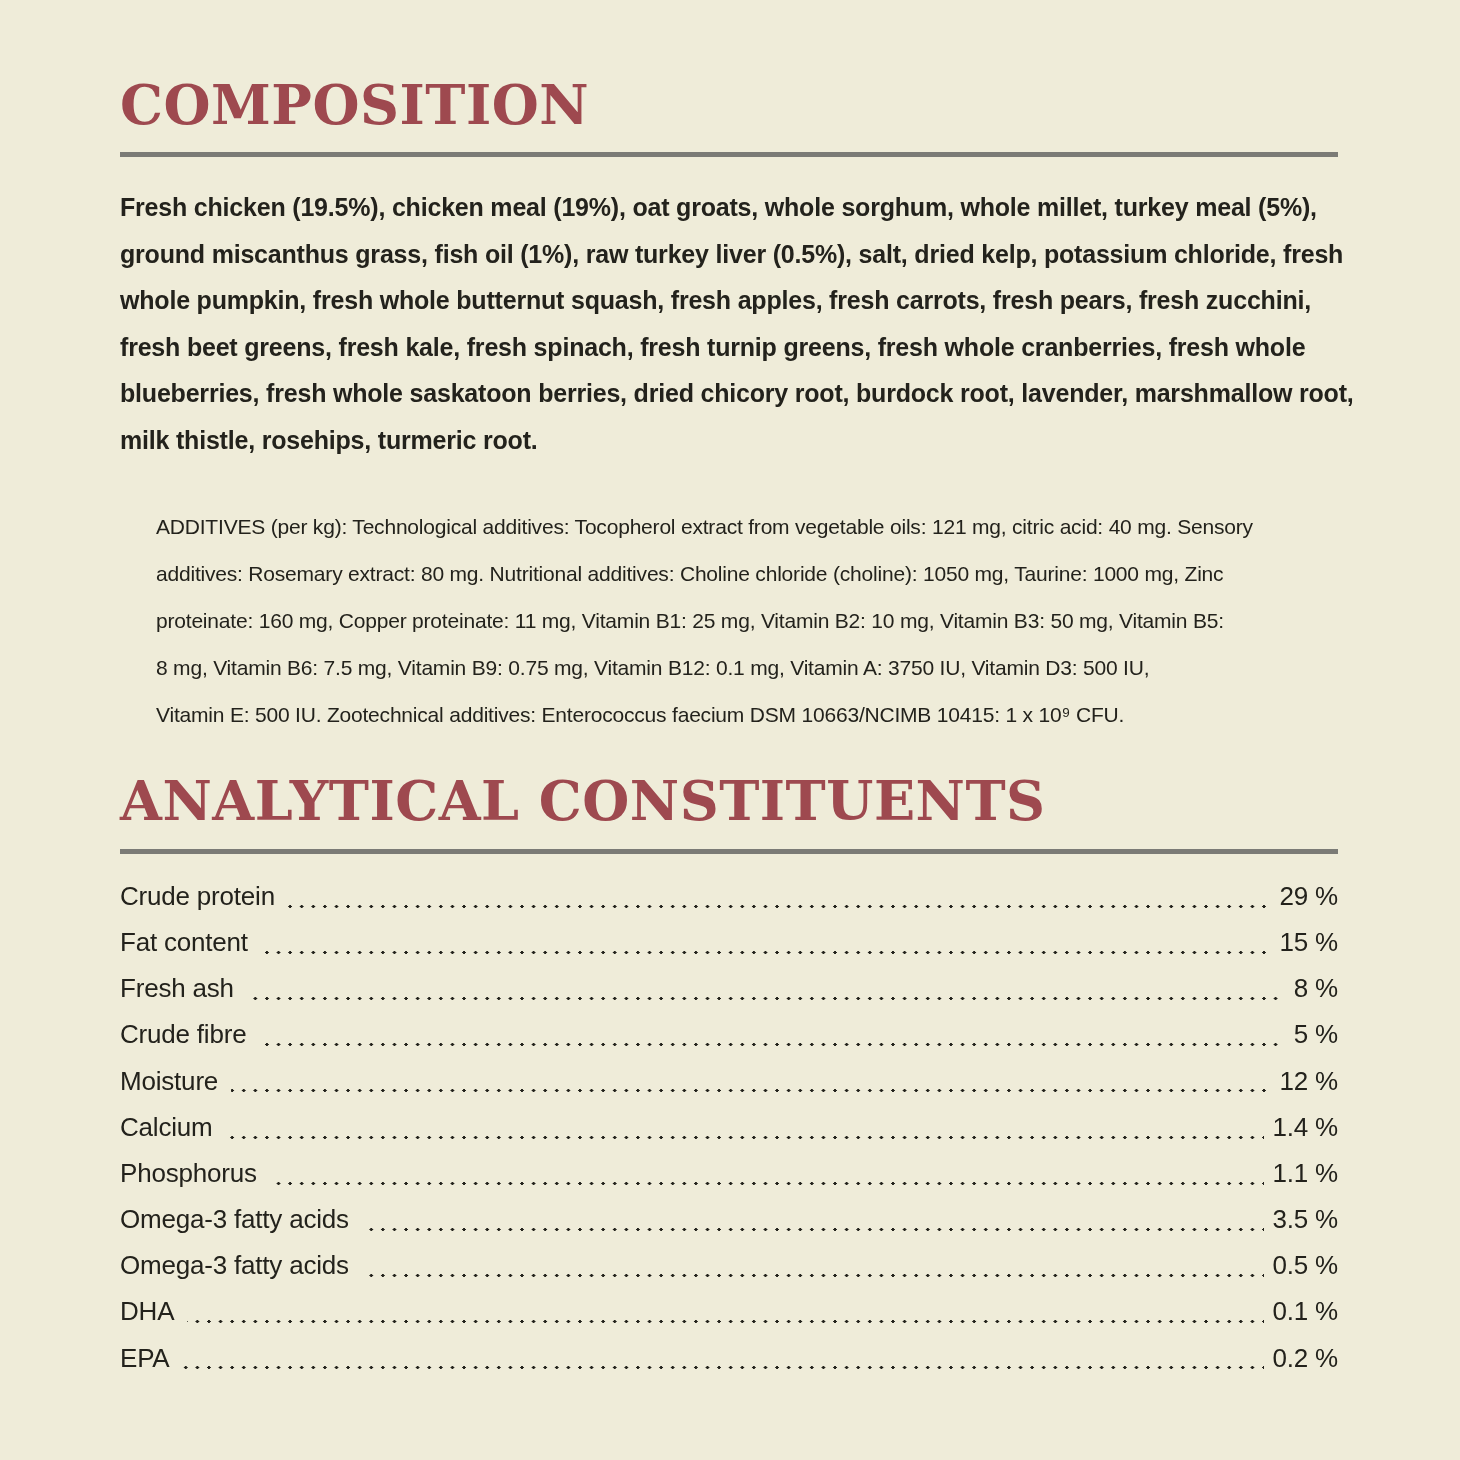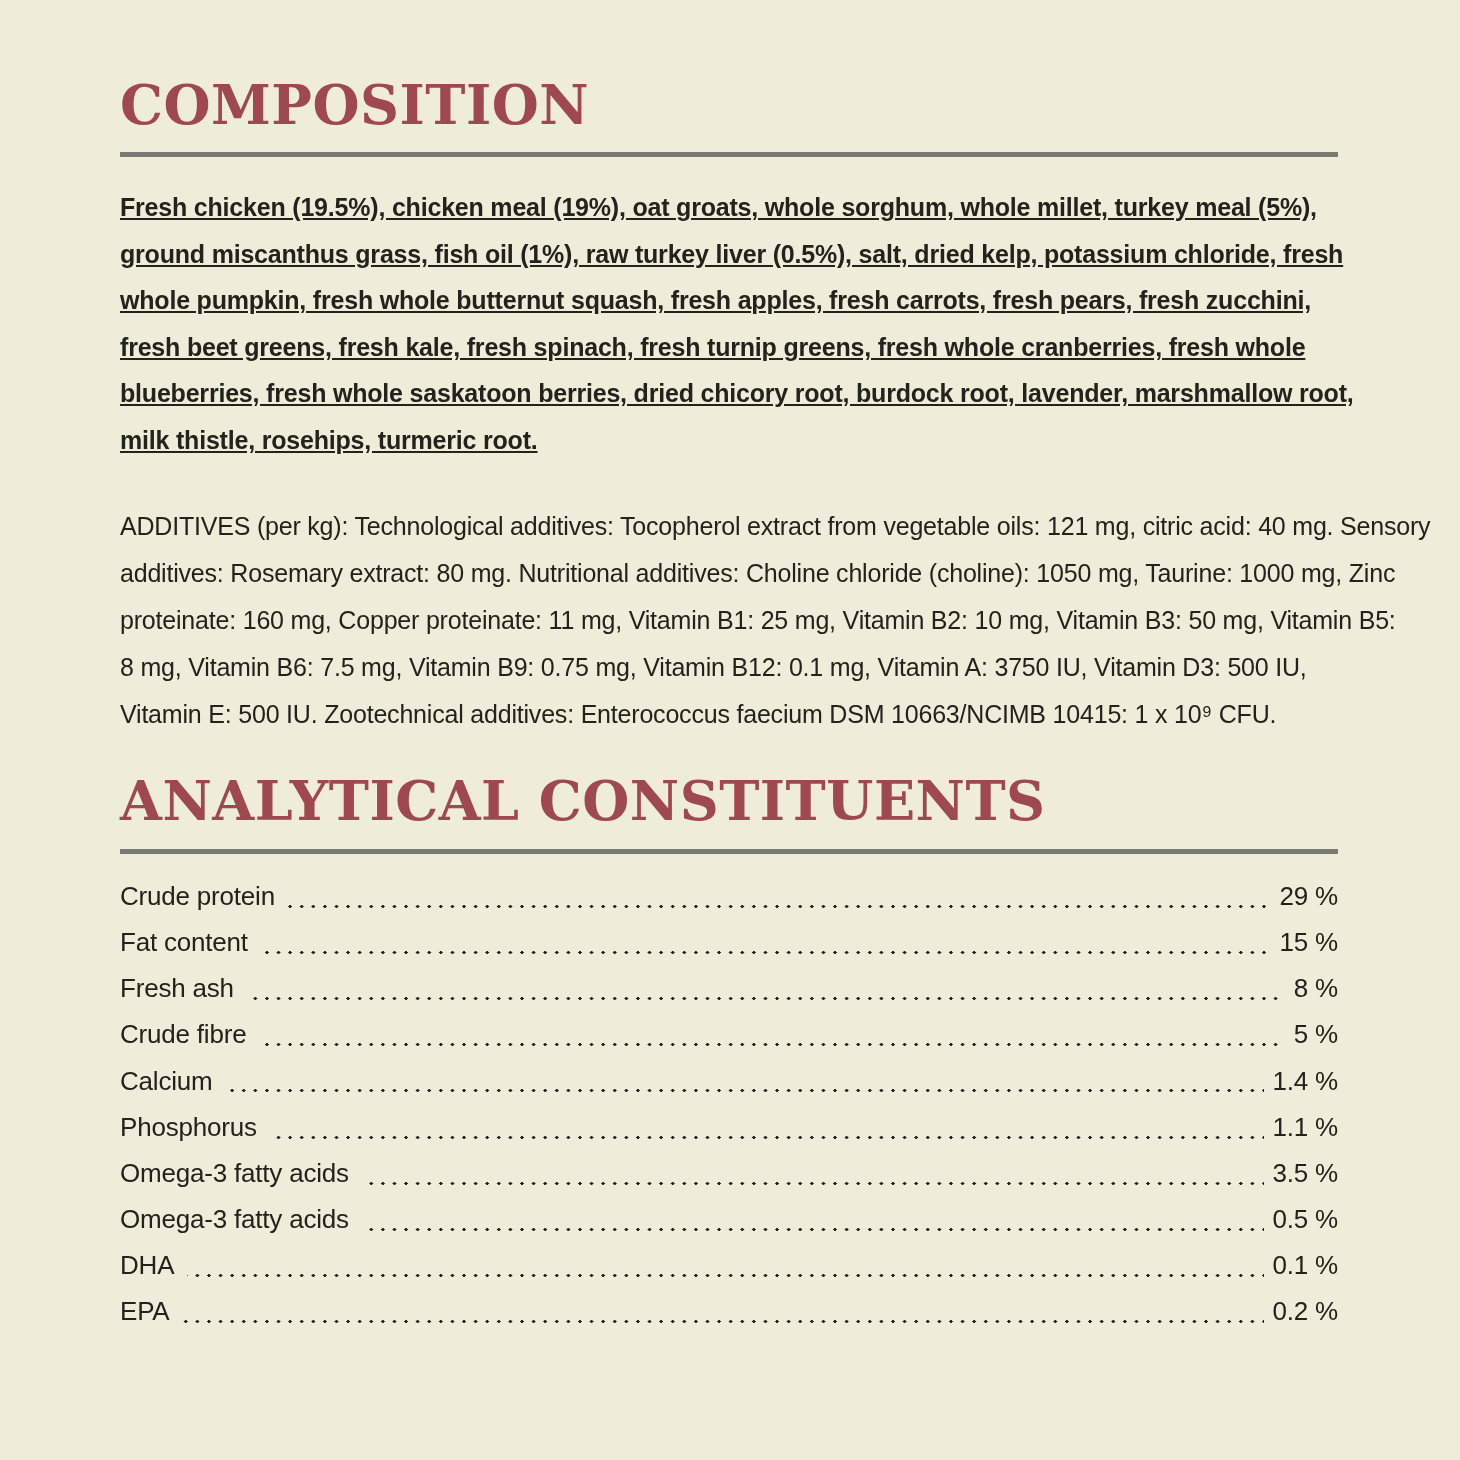--- a/index.html
+++ b/index.html
@@ -28,38 +28,38 @@
     letter-spacing: 0.5px;
     color: var(--accent);
   }
   .rule {
     height: 5px;
     background: var(--rule);
     margin-top: 17px;
   }
   .ingredients {
     margin-top: 27px;
-    text-decoration: underline;
   }
   .ing-line {
     font-weight: 700;
     font-size: 25px;
     letter-spacing: -0.2px;
     line-height: 46.5px;
     white-space: nowrap;
   }
   .additives {
     margin-top: 40px;
   }
   .add-line {
     font-weight: 400;
-    font-size: 25px;
+    font-size: 21px;
     letter-spacing: -0.2px;
     line-height: 47px;
     white-space: nowrap;
+    margin-left: 36px;
   }
   .analytical {
     margin-top: 34px;
   }
   .table {
     margin-top: 19px;
   }
   .row {
     display: flex;
     align-items: center;
@@ -142,20 +142,24 @@
         <div class="row">
           <span class="label">Fresh ash</span>
           <span class="value">8 %</span>
         </div>
 
         <div class="row">
           <span class="label">Crude fibre</span>
           <span class="value">5 %</span>
         </div>
 
+        <div class="row">
+          <span class="label">Moisture</span>
+          <span class="value">12 %</span>
+        </div>
 
         <div class="row">
           <span class="label">Calcium</span>
           <span class="value">1.4 %</span>
         </div>
 
         <div class="row">
           <span class="label">Phosphorus</span>
           <span class="value">1.1 %</span>
         </div>

